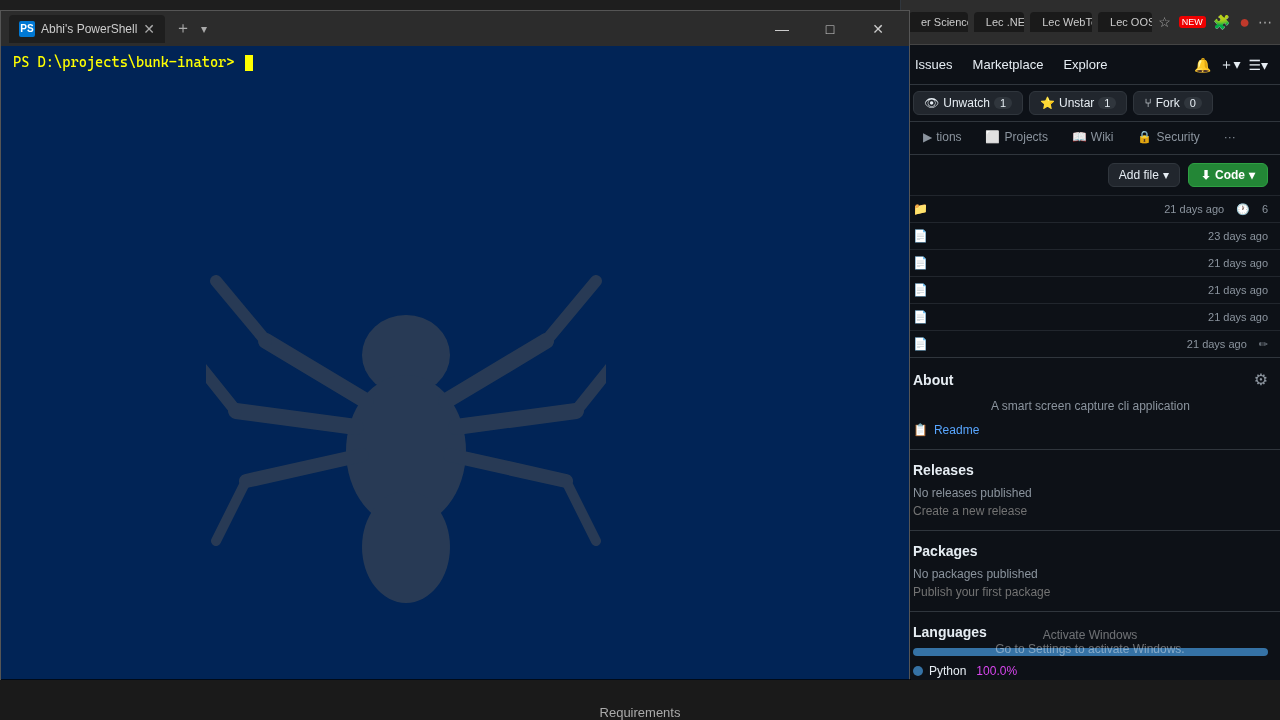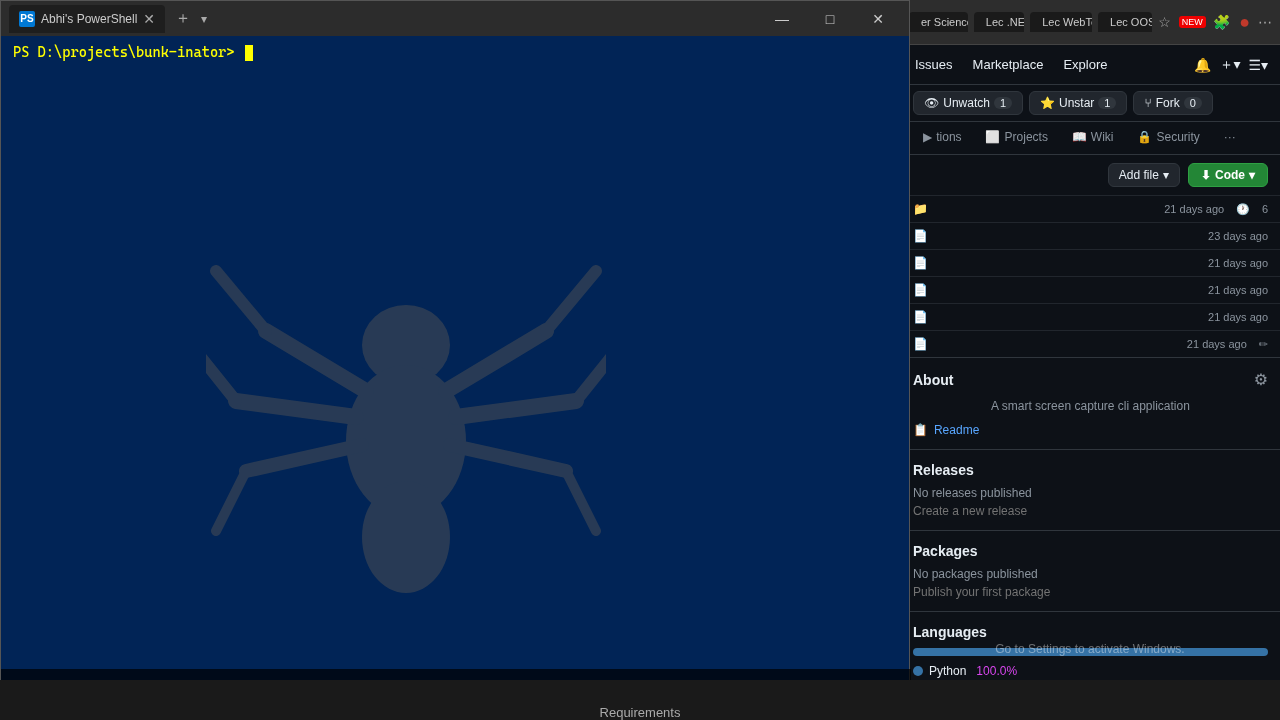--- a/index.html
+++ b/index.html
@@ -1,21 +1,21 @@
 <!DOCTYPE html>
 <html><head>
   <meta charset="utf-8">
   <style>
     * { margin: 0; padding: 0; box-sizing: border-box; }
     body { width: 1280px; height: 720px; overflow: hidden; display: flex; flex-direction: column; font-family: 'Segoe UI', Arial, sans-serif; background: #1e1e1e; }
 
     
     .terminal-window {
       position: absolute;
-      left: 0; top: 0;
+      left: 0; top: 10px;
       width: 910px;
       height: 710px;
       background: #012456;
       border: 1px solid #555;
       display: flex;
       flex-direction: column;
       z-index: 10;
     }
     .terminal-titlebar {
       display: flex;
@@ -645,19 +645,20 @@
     <div class="section-title">Languages</div>
     <div class="lang-bar"></div>
     <div class="lang-item">
       <div class="lang-dot" style="background:#3572a5;"></div>
       <span>Python</span>
       <span style="margin-left:4px;color:#d946ef;">100.0%</span>
     </div>
   </div>
 
   <div class="activate-watermark">
+    <div>Activate Windows</div>
     <div>Go to Settings to activate Windows.</div>
   </div>
 </div>
 
 <div class="screen-taskbar">
   <span class="screen-taskbar-text requirements-text">Requirements</span>
 </div>
 
 </body></html>

